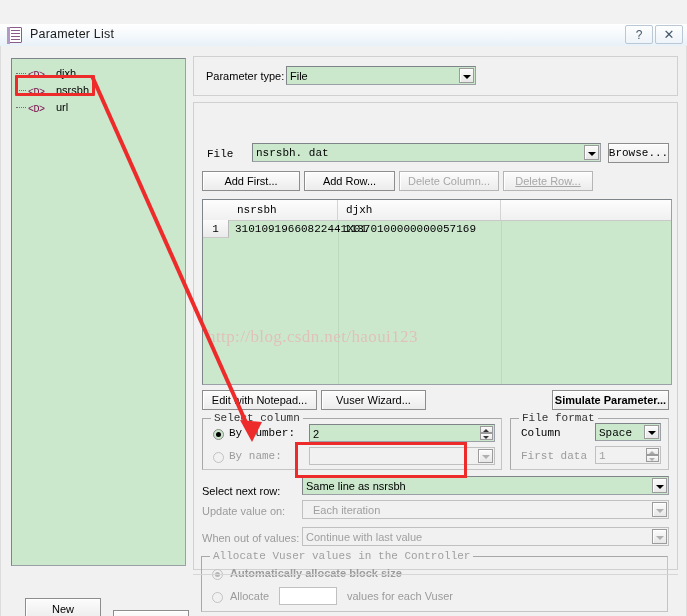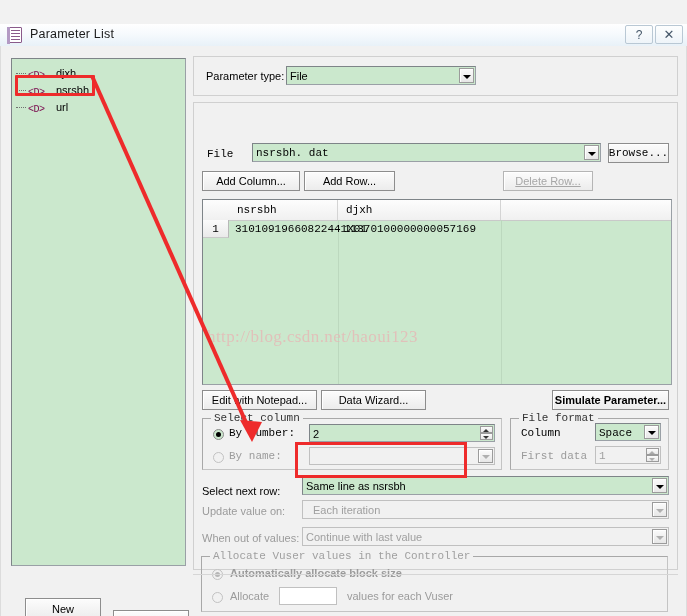--- a/index.html
+++ b/index.html
@@ -258,42 +258,43 @@
 
       <div class="group" style="left:0;top:46px;width:485px;height:468px;">
 
         <div class="lbl mono" style="left:13px;top:45px;">File</div>
         <div class="field mono" style="left:58px;top:40px;width:349px;height:19px;">
           <span>nsrsbh. dat</span>
           <span class="cbarrow"></span>
         </div>
         <div class="btn" style="position:absolute;left:414px;top:40px;width:61px;height:20px;font-family:'Liberation Mono',monospace;">Browse...</div>
 
-        <div class="btn" style="position:absolute;left:8px;top:68px;width:98px;height:20px;">Add Column...</div>
+        <div class="btn" style="position:absolute;left:8px;top:68px;width:98px;height:20px;">Add First...</div>
         <div class="btn" style="position:absolute;left:110px;top:68px;width:91px;height:20px;">Add Row...</div>
+        <div class="btn disabled" style="position:absolute;left:205px;top:68px;width:100px;height:20px;">Delete Column...</div>
         <div class="btn disabled" style="position:absolute;left:309px;top:68px;width:90px;height:20px;text-decoration:underline;">Delete Row...</div>
 
         <div class="tablebox" style="top:96px;">
           <div class="thead">
             <div class="th" style="left:0;width:135px;border-right:none;"></div>
             <div class="th" style="left:26px;width:109px;">nsrsbh</div>
             <div class="th" style="left:135px;width:163px;">djxh</div>
             <div class="th" style="left:298px;width:170px;border-right:none;"></div>
           </div>
           <div class="vline" style="left:135px;"></div>
           <div class="vline" style="left:298px;"></div>
           <div class="trow">
             <div class="rowhdr">1</div>
             <div class="td" style="left:26px;width:109px;">31010919660822441X01</div>
             <div class="td" style="left:135px;width:163px;">11370100000000057169</div>
           </div>
         </div>
 
         <div class="btn" style="position:absolute;left:8px;top:287px;width:115px;height:20px;">Edit with Notepad...</div>
-        <div class="btn" style="position:absolute;left:127px;top:287px;width:105px;height:20px;">Data Wizard...</div>
+        <div class="btn" style="position:absolute;left:127px;top:287px;width:105px;height:20px;">Vuser Wizard...</div>
         <div class="btn" style="position:absolute;left:358px;top:287px;width:117px;height:20px;font-weight:bold;">Simulate Parameter...</div>
 
         <div class="group sunken" style="left:8px;top:315px;width:300px;height:52px;">
           <div class="glabel">Select column</div>
           <div class="radio on" style="left:10px;top:10px;"></div>
           <div class="lbl mono" style="left:26px;top:8px;">By number:</div>
           <div class="field" style="left:106px;top:5px;width:186px;height:18px;">
             <span>2</span>
             <span class="spin">
                 <div class="up"></div>

